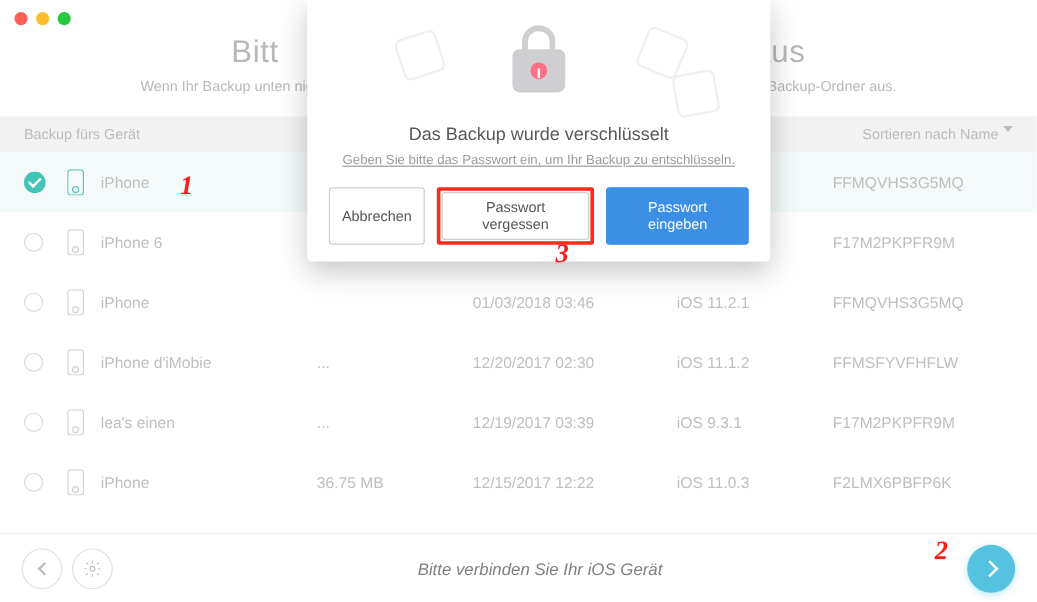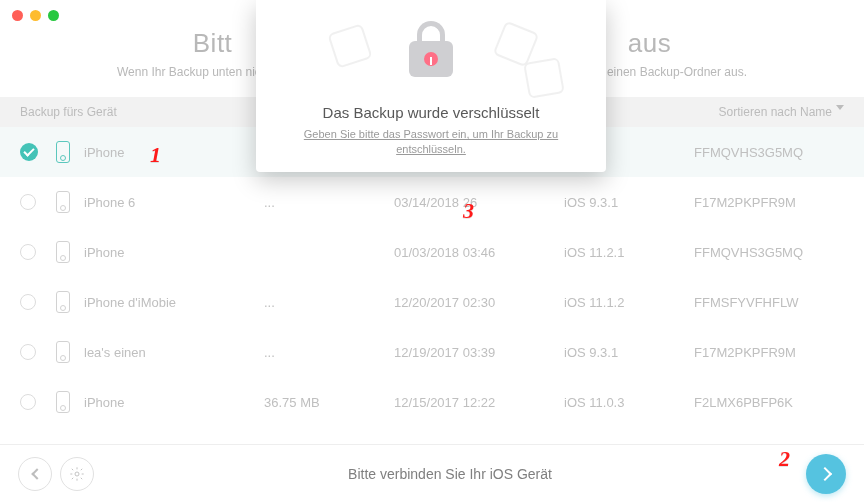--- a/index.html
+++ b/index.html
@@ -34,32 +34,32 @@
 .phone::after { content:""; position:absolute; bottom:1px; left:50%; transform:translateX(-50%); width:4px; height:4px; border:1px solid #d2d2d2; border-radius:50%; }
 .phone.active { border-color:#5bc7bd; }
 .phone.active::after { border-color:#5bc7bd; }
 .c-name { width:180px; }
 .c-size { width:130px; }
 .c-date { width:170px; }
 .c-os   { width:130px; }
 .c-ser  { flex:1; }
 
 
-.bottom { position:absolute; left:0; right:0; bottom:0; height:58px; border-top:1px solid #eee; background:#fff; display:flex; align-items:center; padding:17px 18px; }
+.bottom { position:absolute; left:0; right:0; bottom:0; height:58px; border-top:1px solid #eee; background:#fff; display:flex; align-items:center; padding:17px 18px;font-style:italic; }
 .circle-btn { width:34px; height:34px; border:1px solid #e1e1e1; border-radius:50%; background:#fff; display:flex; align-items:center; justify-content:center; color:#aeaeae; }
 .circle-btn + .circle-btn { margin-left:8px; }
 .arrow-left { width:8px; height:8px; border-left:2px solid #bdbdbd; border-bottom:2px solid #bdbdbd; transform:rotate(45deg); margin-left:3px; }
 .gear { width:16px; height:16px; position:relative; }
 .gear svg { width:16px; height:16px; stroke:#bdbdbd; fill:none; stroke-width:1.4; }
 .bottom .msg { flex:1; text-align:center; color:#7f7f7f; font-size:14px; }
 .go { width:40px; height:40px; border-radius:50%; background:#55c3e0; display:flex; align-items:center; justify-content:center; box-shadow:0 2px 6px rgba(85,195,224,.4); }
 .arrow-right { width:10px; height:10px; border-top:2px solid #fff; border-right:2px solid #fff; transform:rotate(45deg); margin-right:3px; }
 
 
-.modal { position:absolute; left:256px; top:0; width:350px; background:#fff; box-shadow:0 8px 24px rgba(0,0,0,.22); border-radius:0 0 4px 4px; padding:20px 18px 14px; text-align:center; }
+.modal { position:absolute; left:256px; top:0; width:386px; background:#fff; box-shadow:0 8px 24px rgba(0,0,0,.22); border-radius:0 0 4px 4px; padding:20px 18px 14px; text-align:center; }
 .lockwrap { position:relative; height:78px; display:flex; align-items:center; justify-content:center; }
 .lock { position:relative; }
 .lock-body { width:44px; height:36px; background:#cfcfd2; border-radius:6px; position:relative; display:flex; align-items:center; justify-content:center; }
 .lock-sh { width:28px; height:22px; border:5px solid #cfcfd2; border-bottom:none; border-radius:14px 14px 0 0; position:absolute; left:50%; transform:translateX(-50%); top:-20px; }
 .keyhole { width:14px; height:14px; border-radius:50%; background:linear-gradient(#ff6f86,#ff6f86); position:relative; }
 .keyhole::after { content:""; position:absolute; left:50%; top:50%; width:2px; height:8px; background:#fff; transform:translate(-50%,-2px); }
 .ghost { position:absolute; width:36px; height:36px; border:2px solid #eeeeee; border-radius:6px; opacity:.9; }
 .g1 { left:58px; top:8px; transform:rotate(-18deg); }
 .g2 { right:54px; top:6px; transform:rotate(22deg); }
 .g3 { right:26px; top:40px; transform:rotate(-10deg); }
@@ -214,17 +214,24 @@
     <div class="ghost g3"></div>
     <div class="lock">
       <div class="lock-sh"></div>
       <div class="lock-body">
           <div class="keyhole"></div>
         </div>
     </div>
   </div>
   <h2>Das Backup wurde verschlüsselt</h2>
   <p>Geben Sie bitte das Passwort ein, um Ihr Backup zu entschlüsseln.</p>
+  <div class="mbtns">
+    <button class="mbtn">Abbrechen</button>
+    <span class="forgot-wrap">
+      <button class="mbtn">Passwort vergessen</button>
+    </span>
+    <button class="mbtn primary">Passwort eingeben</button>
+  </div>
 </div>
 
 <div class="anno a1">1</div>
 <div class="anno a2">2</div>
 <div class="anno a3">3</div>
 
 </body></html>

